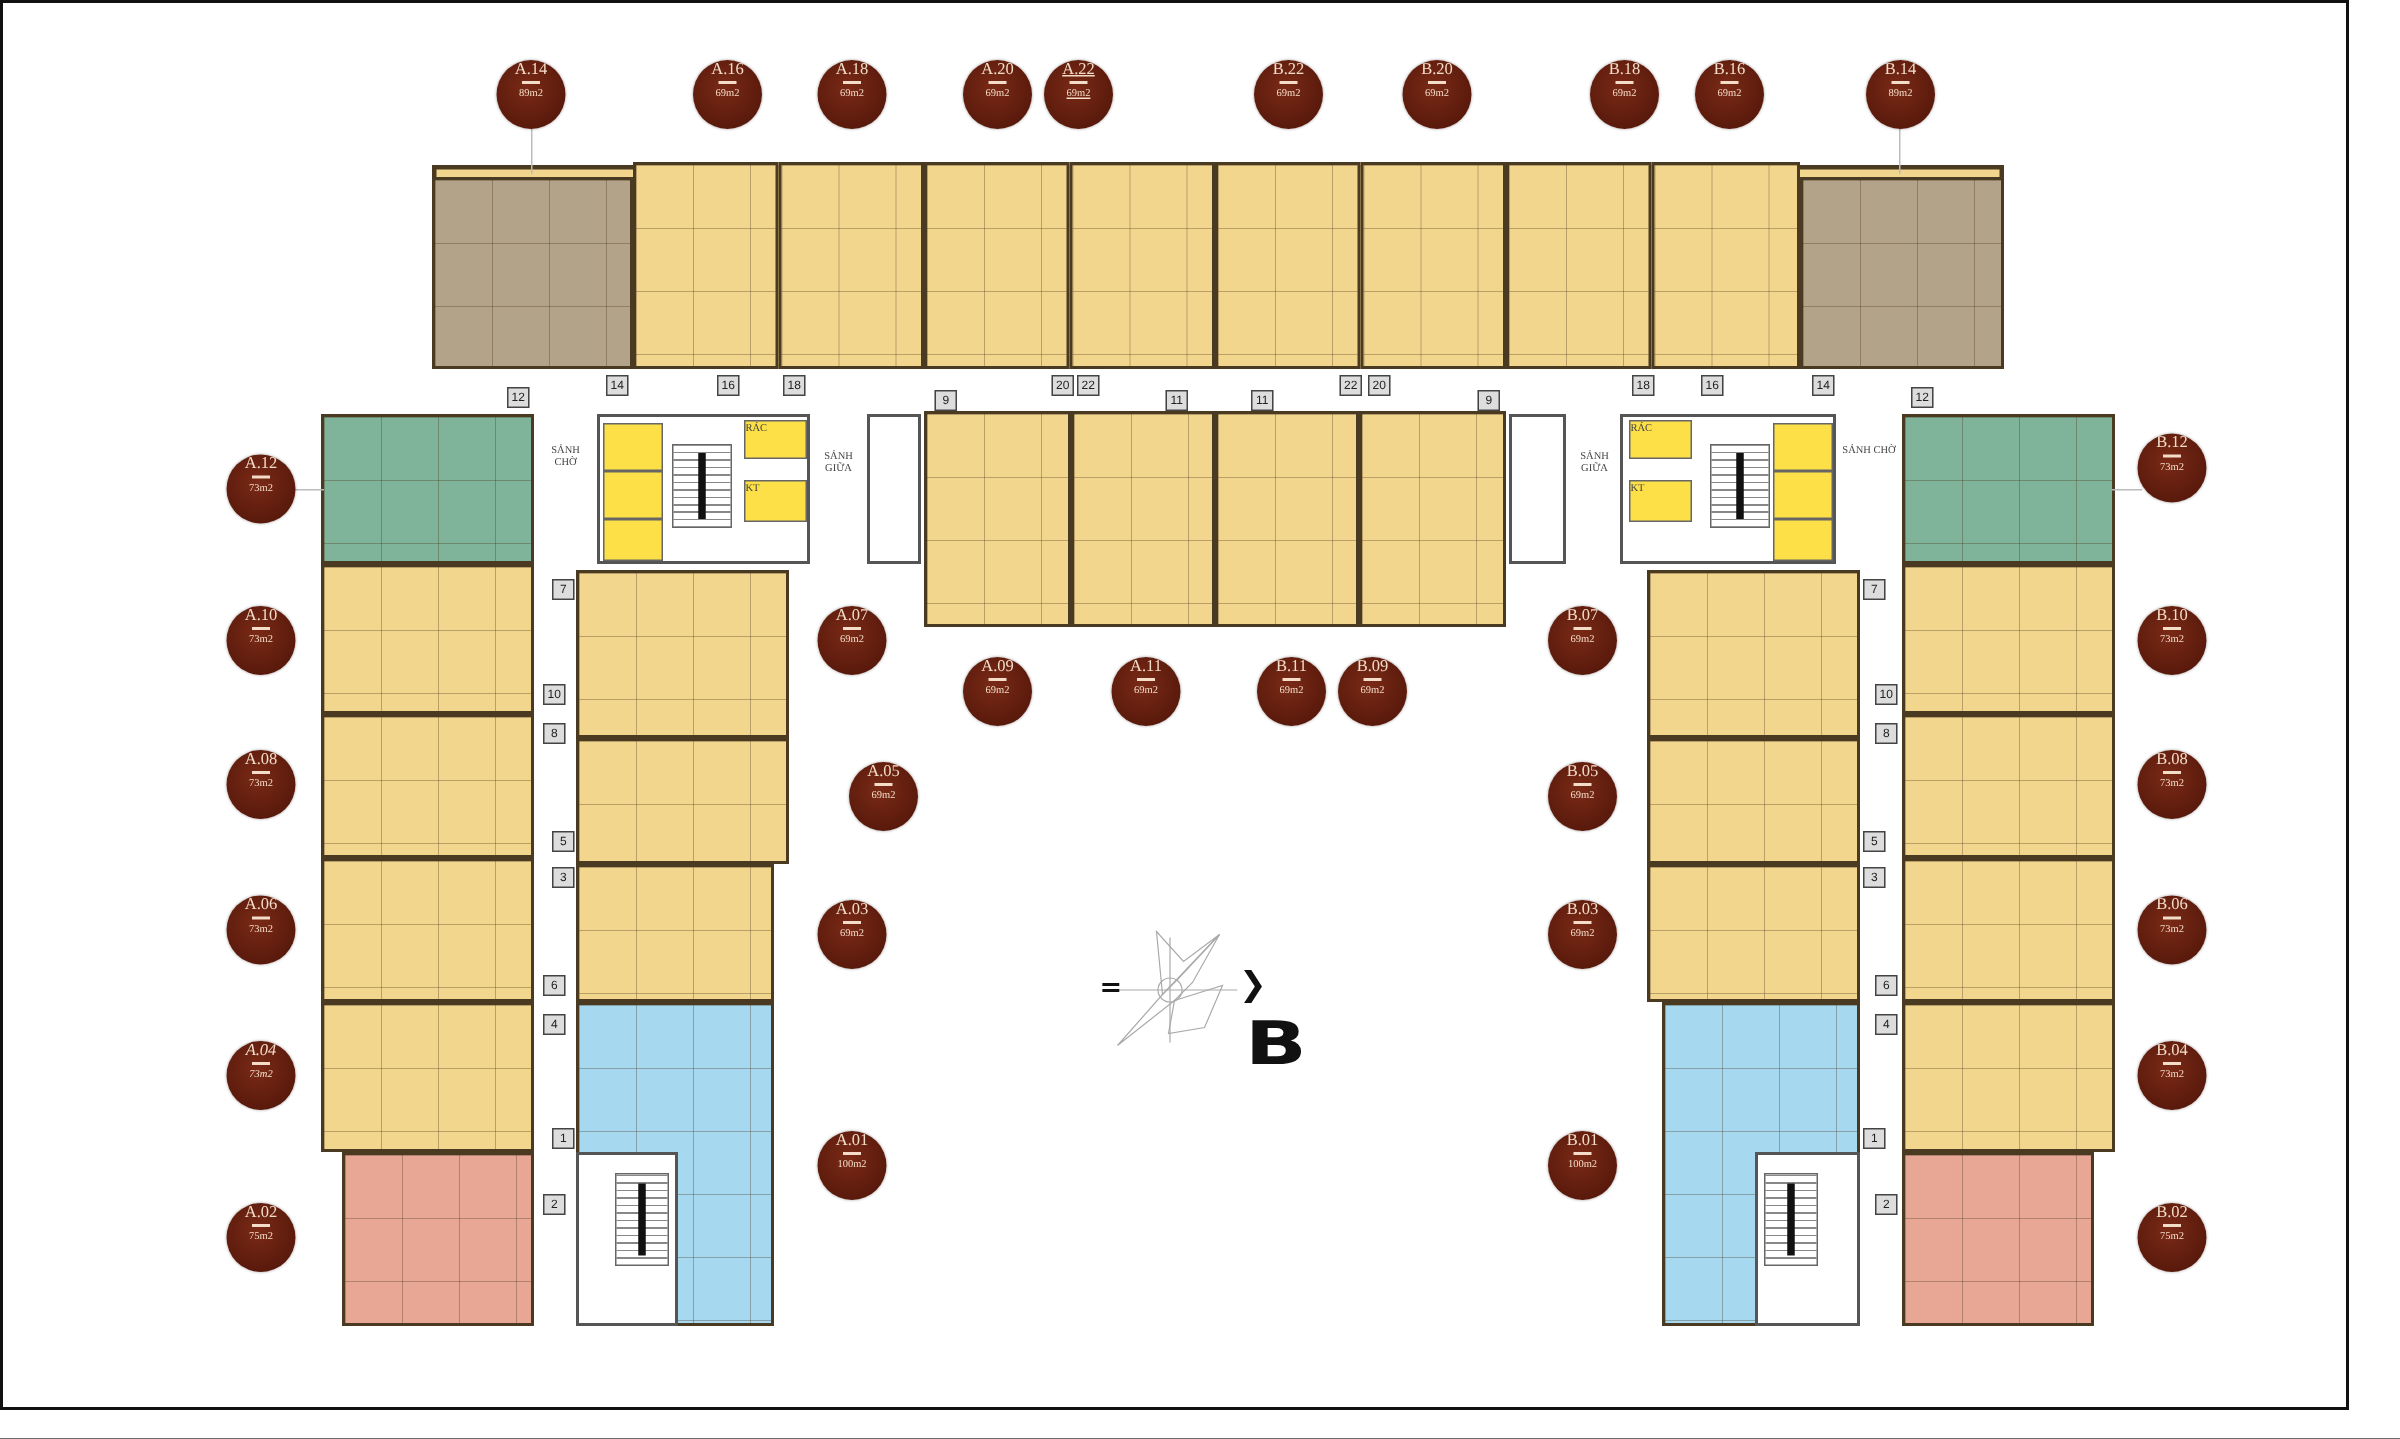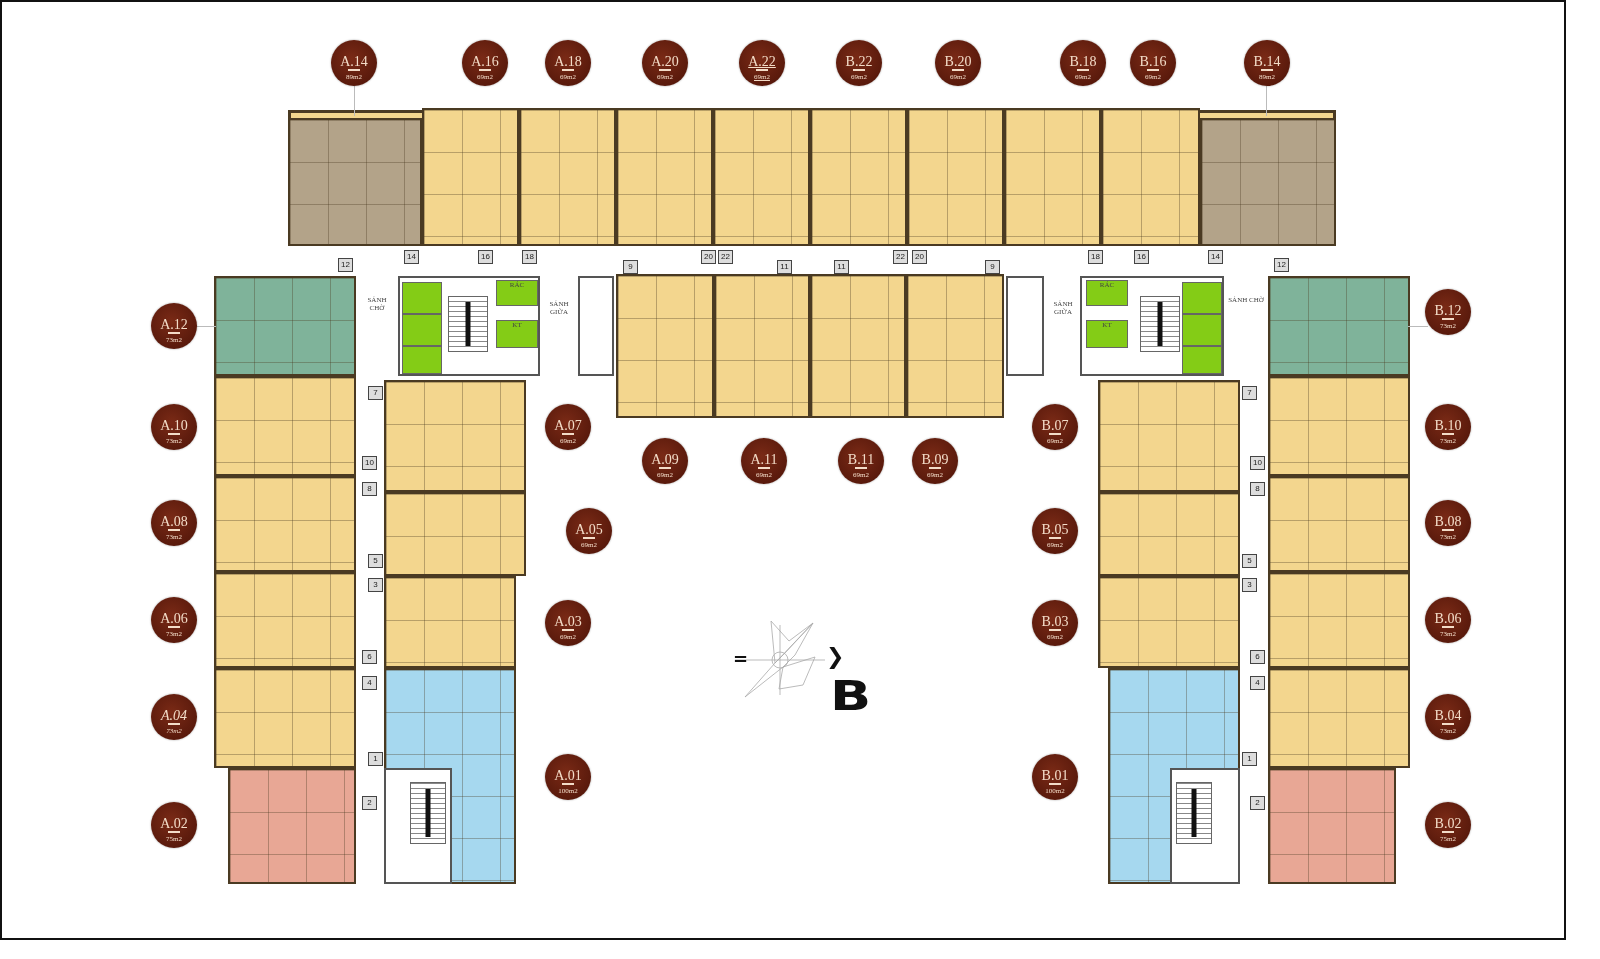--- a/index.html
+++ b/index.html
@@ -7,26 +7,26 @@
   .frame{position:absolute;left:0;top:0;width:1566px;height:940px;border:2px solid #111;box-sizing:border-box;background:#fff;}
   .wing{position:absolute;border:3px solid #4a3a22;box-sizing:border-box;}
   .unit{position:absolute;border:2px solid #4a3a22;box-sizing:border-box;
     background-image:
       linear-gradient(rgba(74,58,34,.35) 1px, transparent 1px),
       linear-gradient(90deg, rgba(74,58,34,.35) 1px, transparent 1px);
     background-size:38px 42px;}
   .core{position:absolute;background:#fff;border:2px solid #555;box-sizing:border-box;}
   .stair{position:absolute;background:repeating-linear-gradient(0deg,#fff 0 4px,#888 4px 5px);border:1px solid #666;}
   .stair::after{content:"";position:absolute;left:50%;top:10%;width:5px;height:80%;background:#111;transform:translateX(-50%);}
-  .lift{position:absolute;border:1.5px solid #666;background:#84cc16;font-size:7px;color:#444;text-align:center;}
+  .lift{position:absolute;border:1.5px solid #666;background:#fde047;font-size:7px;color:#444;text-align:left;}
   .corr-label{position:absolute;font-size:7px;color:#444;text-align:center;line-height:8px;}
   .marker{position:absolute;width:46px;height:46px;border-radius:50%;
     background:radial-gradient(circle at 45% 40%,#7a2a16,#5a1a0c 70%,#4a1206);
     box-shadow:0 0 2px rgba(0,0,0,.4);color:#f3dcc8;text-align:center;cursor:pointer;}
-  .marker .code{display:block;font-size:14px;margin-top:16px;line-height:11px;}
+  .marker .code{display:block;font-size:11px;margin-top:1px;line-height:11px;}
   .marker .bar{display:block;width:12px;height:2px;background:#f3dcc8;margin:2px auto;}
   .marker .area{display:block;font-size:7px;line-height:8px;}
   .leader{position:absolute;background:#bbb;}
   .tag{position:absolute;width:13px;height:12px;border:1px solid #444;background:#ddd;font-size:8px;line-height:12px;text-align:center;color:#222;font-family:"Liberation Sans",sans-serif;cursor:pointer;}
   .compass{position:absolute;left:735px;top:615px;width:90px;height:90px;}
   .compass-letter{position:absolute;left:830px;top:676px;font-family:"DejaVu Sans",sans-serif;font-weight:bold;font-size:40px;line-height:40px;color:#111;transform:scaleX(1.35);transform-origin:left;}
   .compass-arrow{position:absolute;left:826px;top:644px;font-family:"DejaVu Sans",sans-serif;font-weight:bold;font-size:22px;color:#111;}
   .compass-eq{position:absolute;left:733px;top:648px;font-family:"DejaVu Sans",sans-serif;font-weight:bold;font-size:18px;color:#111;}
 </style>
 </head>
@@ -138,21 +138,21 @@
   <div class="marker" style="left:545px;top:40px;">
       <span class="code">A.18</span>
       <span class="bar"></span>
       <span class="area">69m2</span>
     </div>
   <div class="marker" style="left:642px;top:40px;">
       <span class="code">A.20</span>
       <span class="bar"></span>
       <span class="area">69m2</span>
     </div>
-  <div class="marker" style="left:739px;top:40px;text-decoration:underline;">
+  <div class="marker" style="left:696px;top:40px;text-decoration:underline;">
       <span class="code">A.22</span>
       <span class="bar"></span>
       <span class="area">69m2</span>
     </div>
   <div class="marker" style="left:836px;top:40px;">
       <span class="code">B.22</span>
       <span class="bar"></span>
       <span class="area">69m2</span>
     </div>
   <div class="marker" style="left:935px;top:40px;">
@@ -236,21 +236,21 @@
   <div class="marker" style="left:741px;top:438px;">
       <span class="code">A.11</span>
       <span class="bar"></span>
       <span class="area">69m2</span>
     </div>
   <div class="marker" style="left:838px;top:438px;">
       <span class="code">B.11</span>
       <span class="bar"></span>
       <span class="area">69m2</span>
     </div>
-  <div class="marker" style="left:912px;top:438px;">
+  <div class="marker" style="left:892px;top:438px;">
       <span class="code">B.09</span>
       <span class="bar"></span>
       <span class="area">69m2</span>
     </div>
 
   <div class="marker" style="left:1032px;top:404px;">
       <span class="code">B.07</span>
       <span class="bar"></span>
       <span class="area">69m2</span>
     </div>

